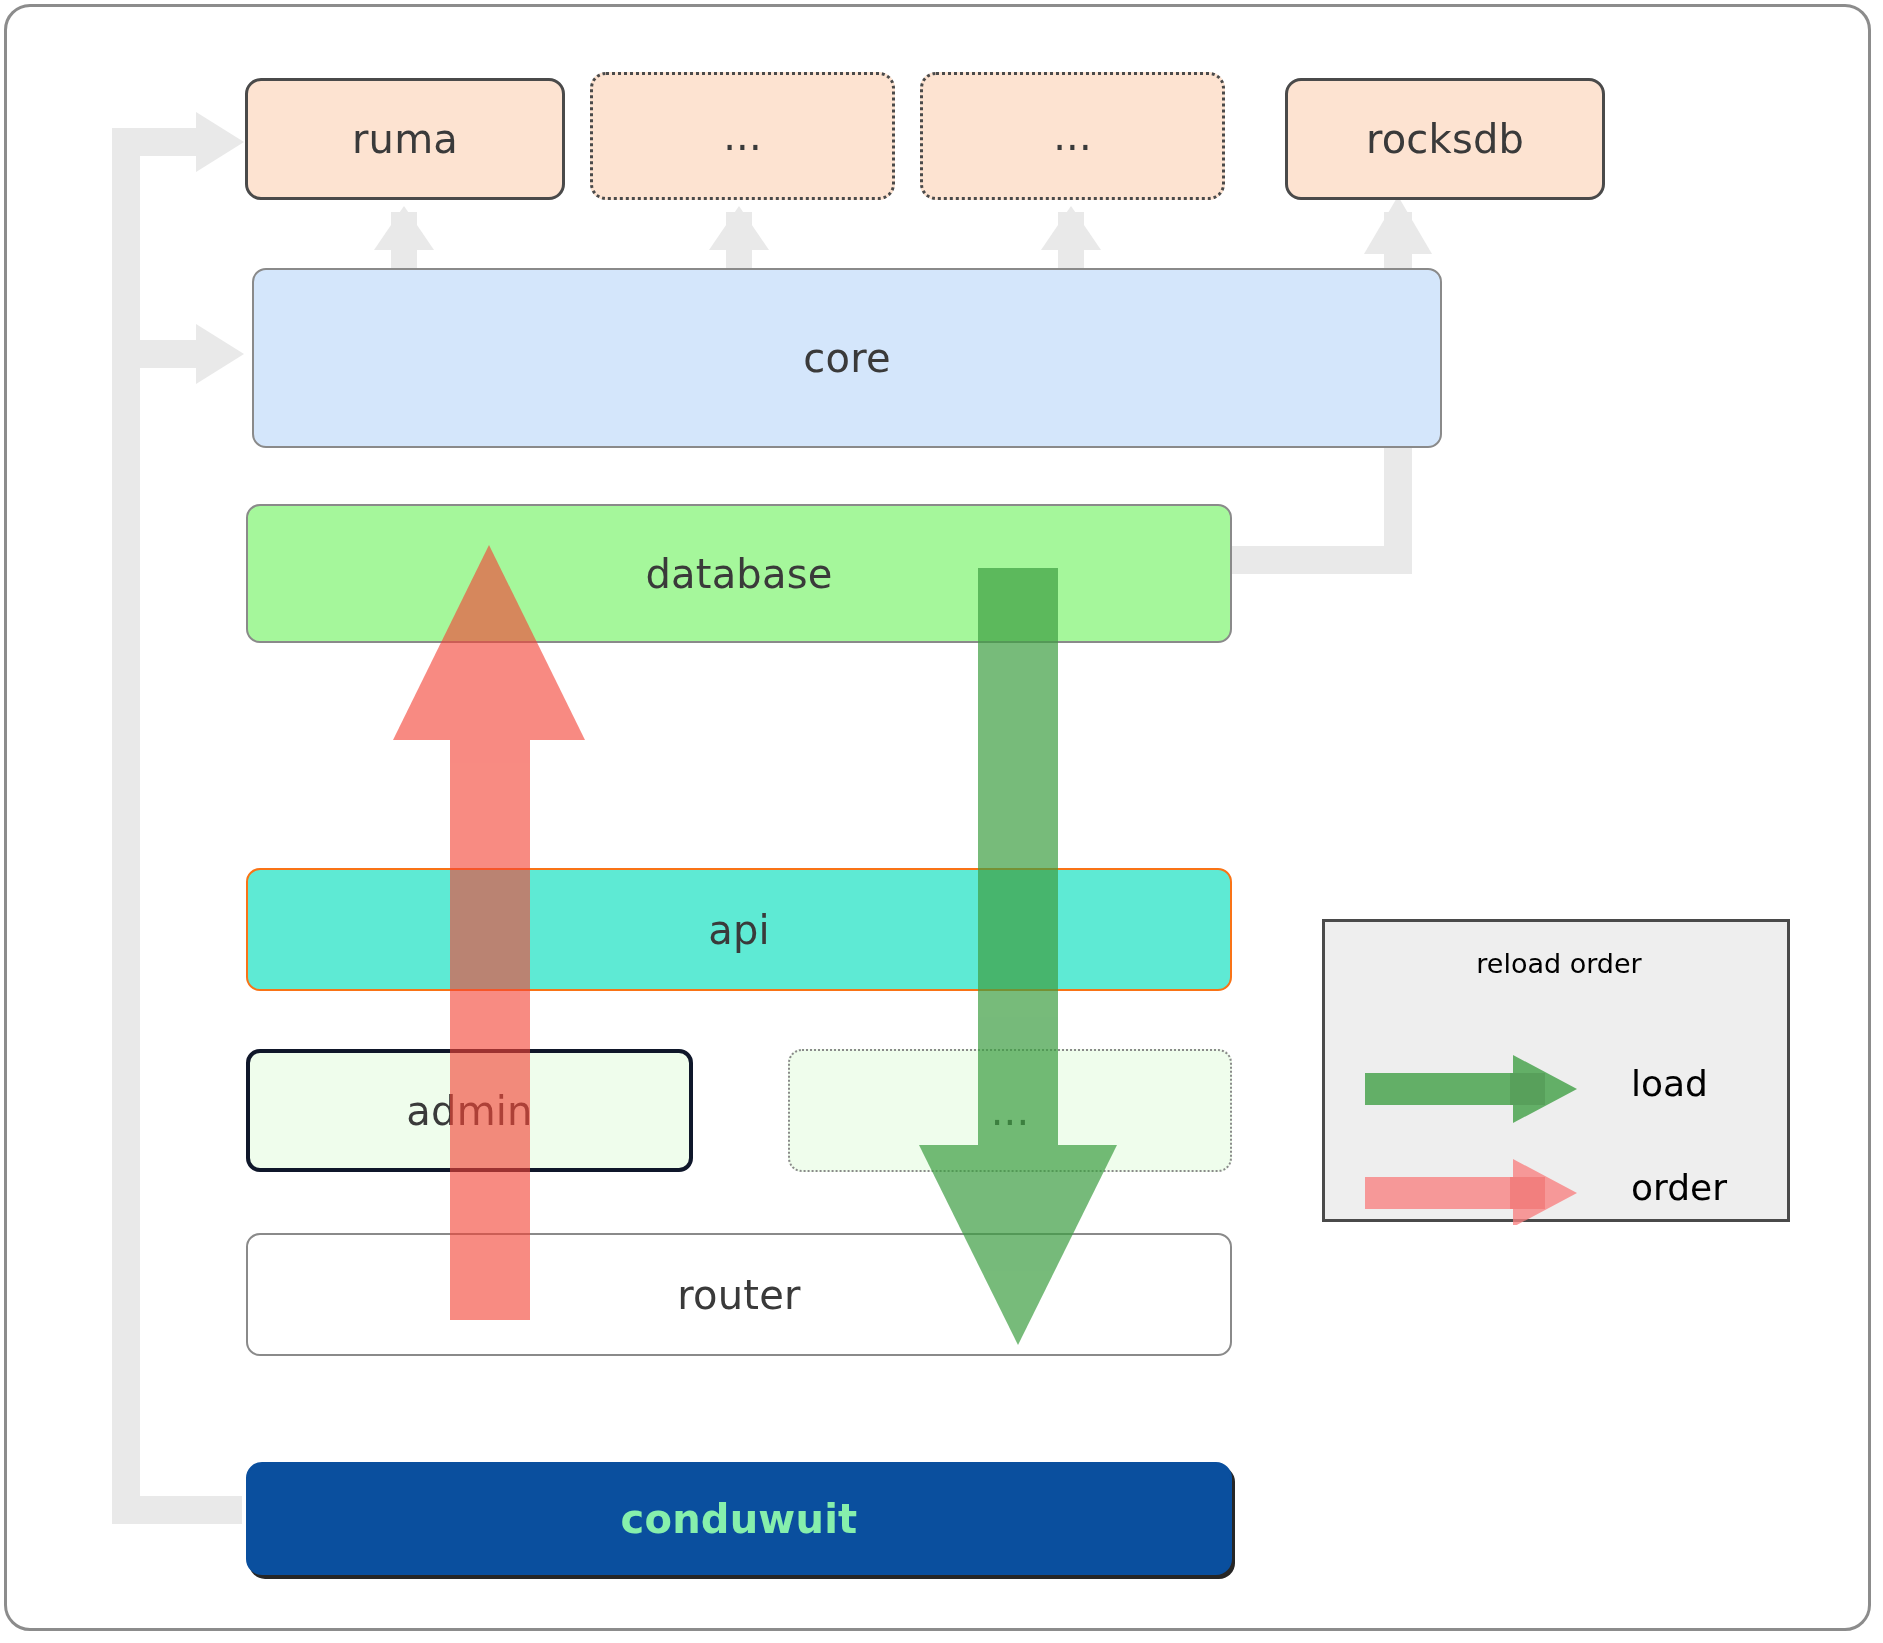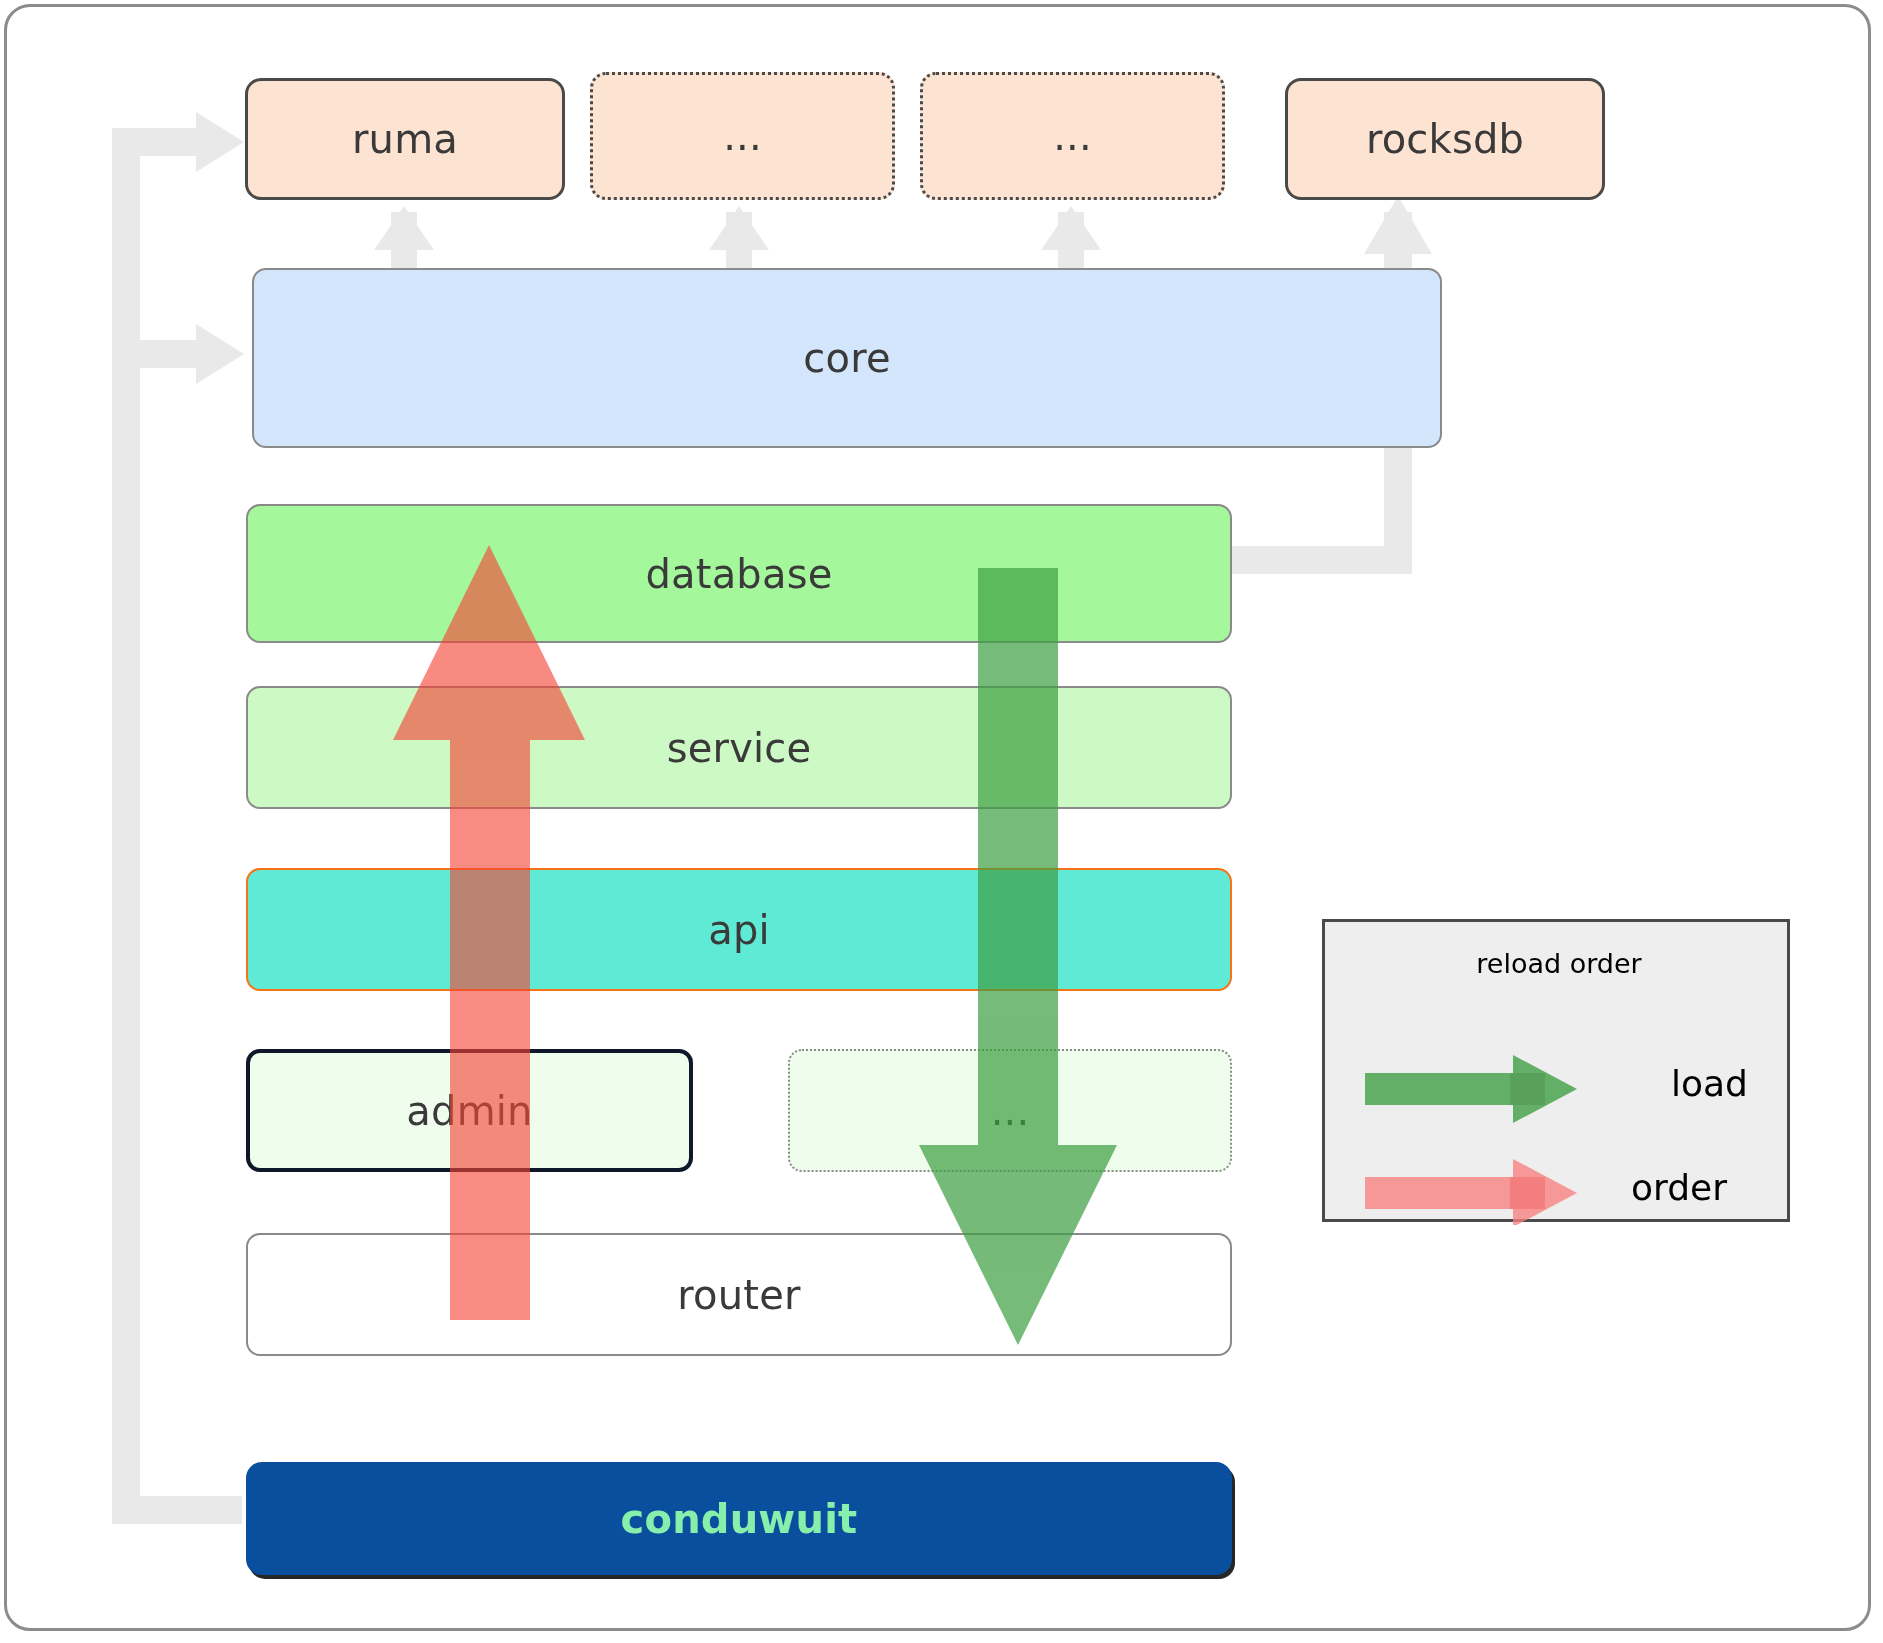--- a/index.html
+++ b/index.html
@@ -104,21 +104,21 @@
     text-align: center;
     font-size: 27px;
     color: #000000;
   }
   .legend-label {
     position: absolute;
     font-size: 36px;
     color: #000000;
     white-space: nowrap;
   }
-  #legend-load-label  { left: 306px; top: 141px; margin-left: 40px; }
+  #legend-load-label  { left: 306px; top: 141px; }
   #legend-unload-label{ left: 306px; top: 245px; }
   .zidx-top { z-index: 40; }
 </style>
 </head>
 <body>
 
 <div id="canvas">
 
   <div id="frame"></div>
 
@@ -178,23 +178,20 @@
   </div>
 
   <div class="node core" style="left:252px; top:268px; width:1190px; height:180px;">
     <span>core</span>
   </div>
 
   <div class="node database" style="left:246px; top:504px; width:986px; height:139px;">
     <span>database</span>
   </div>
 
-  <div class="node service" style="left:246px; top:686px; width:986px; height:123px;">
-    <span>service</span>
-  </div>
 
   <div class="node api" style="left:246px; top:868px; width:986px; height:123px;">
     <span>api</span>
   </div>
 
   <div class="node admin" style="left:246px; top:1049px; width:447px; height:123px;">
     <span>admin</span>
   </div>
 
   <div class="node etc" style="left:788px; top:1049px; width:444px; height:123px;">

